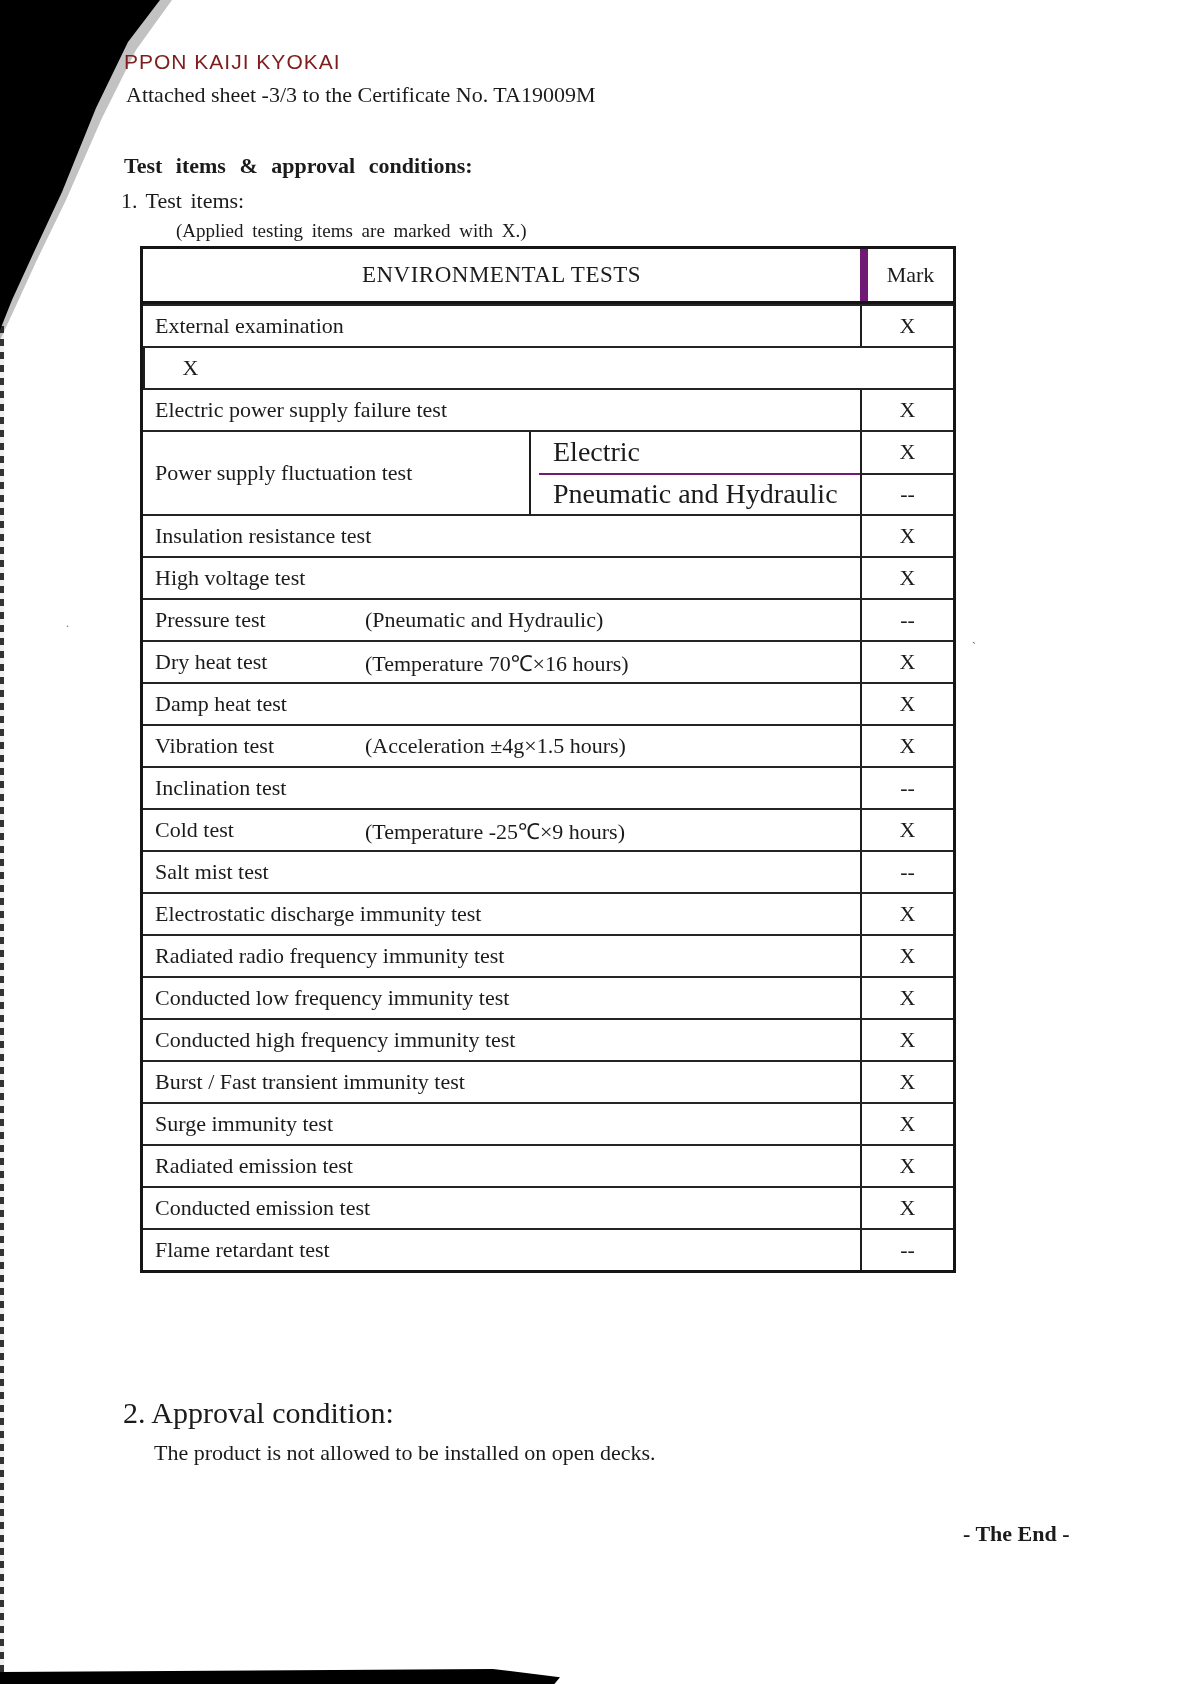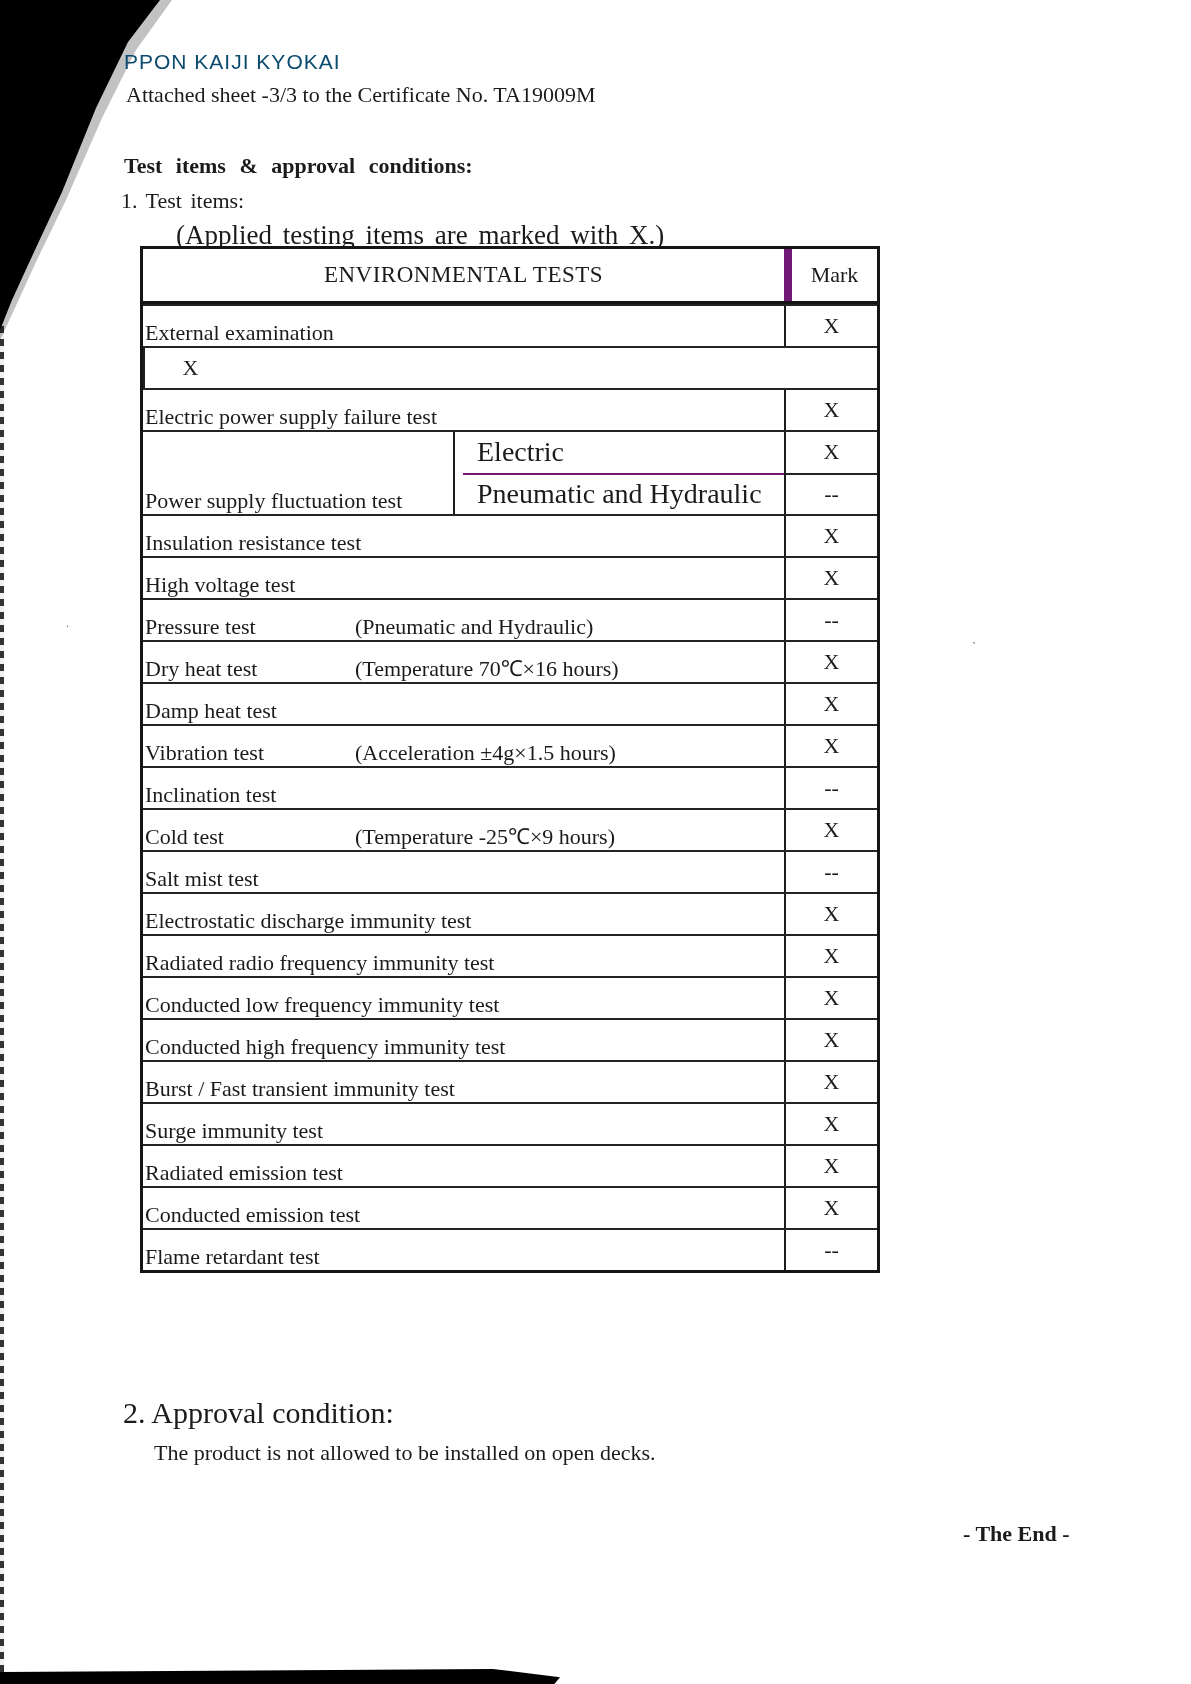--- a/index.html
+++ b/index.html
@@ -12,35 +12,35 @@
       clip-path:polygon(0 0,160px 0,128px 42px,96px 108px,62px 192px,34px 252px,12px 300px,0 330px);}
   .corner-fringe{left:0;top:0;width:350px;height:340px;background:#777;opacity:.45;
       clip-path:polygon(158px 0,172px 0,136px 50px,102px 118px,66px 200px,36px 262px,14px 310px,0 340px,0 326px,10px 296px,32px 248px,60px 188px,94px 104px,126px 40px);}
   .edge-strip{left:0;top:300px;width:4px;height:1384px;opacity:.8;
       background:repeating-linear-gradient(to bottom,#000 0 7px,rgba(0,0,0,0.08) 7px 13px);}
   .bottom-bar{left:0;top:1669px;width:560px;height:15px;background:#000;
       clip-path:polygon(0 20%,88% 0,100% 55%,99% 100%,0 100%);}
   .speck{color:#8a8a8a;font-size:12px;line-height:10px;}
 
   
-  .org{left:124px;top:50px;font-family:"Liberation Sans",sans-serif;font-size:21px;letter-spacing:1px;color:#0c4a6e;}
+  .org{left:124px;top:50px;font-family:"Liberation Sans",sans-serif;font-size:21px;letter-spacing:1px;color:#7f1d1d;}
   .attached{left:126px;top:82px;font-size:22px;}
   .heading{left:124px;top:153px;font-size:22px;font-weight:bold;word-spacing:8px;}
   .item1{left:121px;top:188px;font-size:22px;word-spacing:3px;}
-  .note{left:176px;top:220px;font-size:27px;word-spacing:4px;}
-
-  
-  .table{left:140px;top:246px;width:740px;border:3px solid #151515;background:#fff;box-sizing:border-box;}
+  .note{left:176px;top:220px;font-size:19px;word-spacing:4px;}
+
+  
+  .table{left:140px;top:246px;width:816px;border:3px solid #151515;background:#fff;box-sizing:border-box;}
   .thead{display:flex;height:52px;border-bottom:3px solid #151515;}
   .th-tests{flex:1;display:flex;align-items:center;justify-content:center;
             font-size:23px;letter-spacing:.5px;}
   .th-mark{width:93px;border-left:8px solid #701a75;display:flex;align-items:center;justify-content:center;font-size:22px;box-sizing:border-box;}
   .trow{display:flex;height:42px;border-top:2px solid #242424;box-sizing:border-box;}
   .trow:first-child{border-top:none;}
-  .cname{flex:1;display:flex;align-items:flex-end;padding-left:2px;font-size:22px;white-space:nowrap;overflow:hidden;border-radius:16px;}
+  .cname{flex:1;display:flex;align-items:center;padding-left:12px;font-size:22px;white-space:nowrap;overflow:hidden;border-radius:16px;}
   .nm{display:inline-block;min-width:210px;}
   .dt{display:inline-block;}
   .cmark{width:93px;border-left:2px solid #1d1d1d;display:flex;align-items:center;justify-content:center;font-size:22px;box-sizing:border-box;}
   
   .fluct{height:84px;}
   .fl-sub{width:331px;border-left:2px solid #1d1d1d;box-sizing:border-box;display:flex;flex-direction:column;}
   .fl-subrow{height:42px;display:flex;align-items:center;padding-left:14px;font-size:28px;box-sizing:border-box;margin-left:8px;}
   .fl-subrow + .fl-subrow{border-top:2px solid #701a75;}
   .fl-marks{padding:0;display:flex;flex-direction:column;align-items:stretch;justify-content:flex-start;}
   .fl-mk{height:42px;display:flex;align-items:center;justify-content:center;box-sizing:border-box;}

